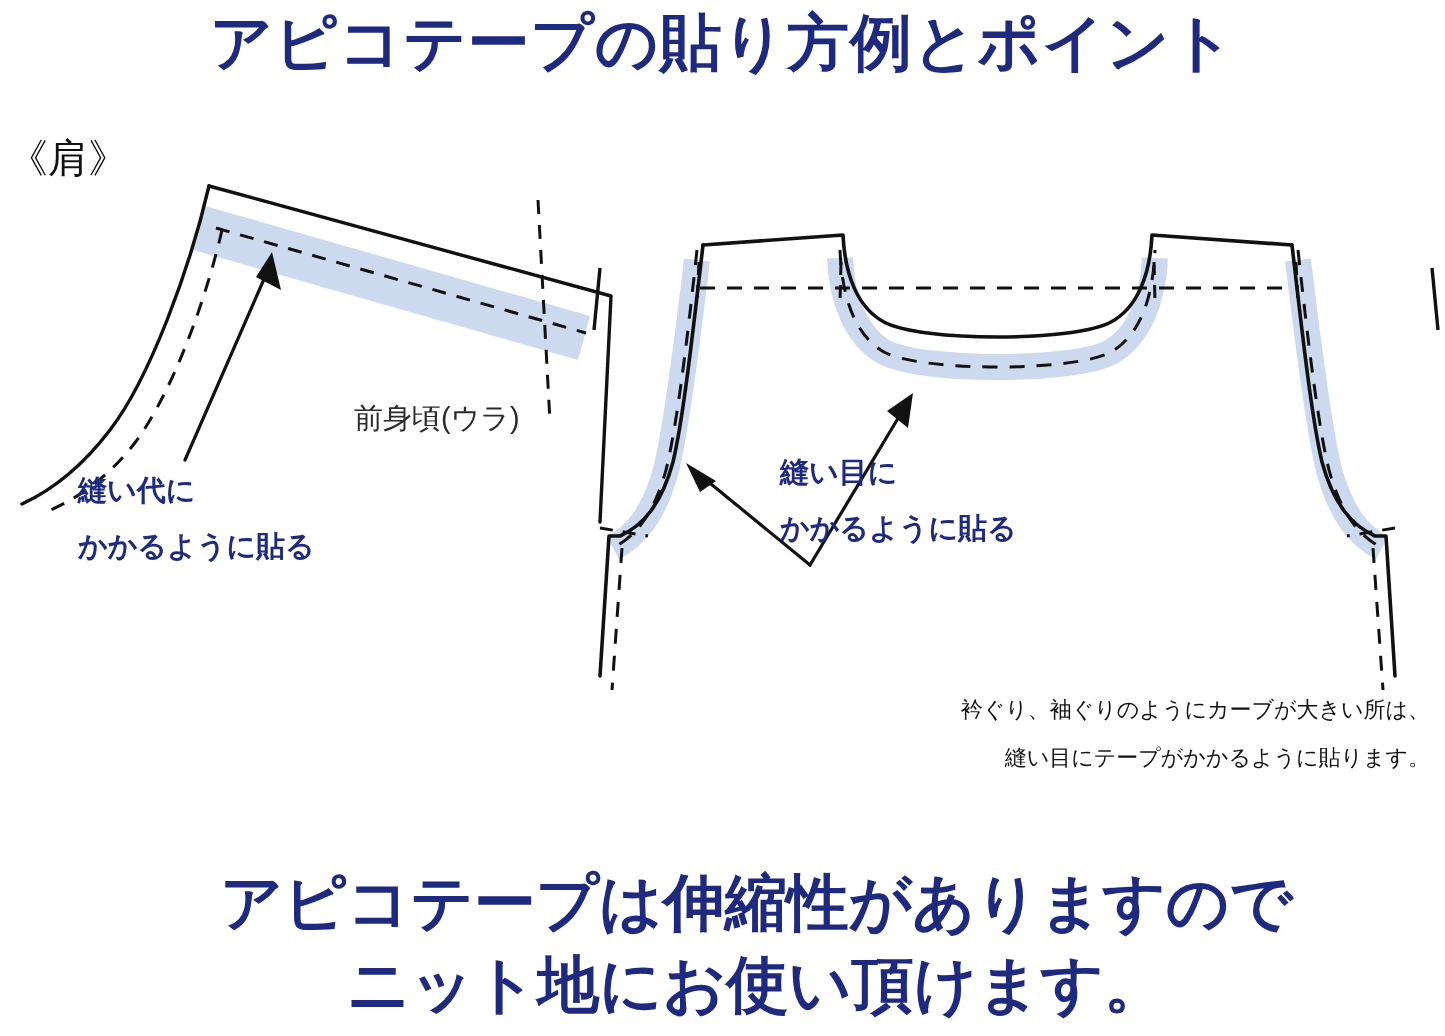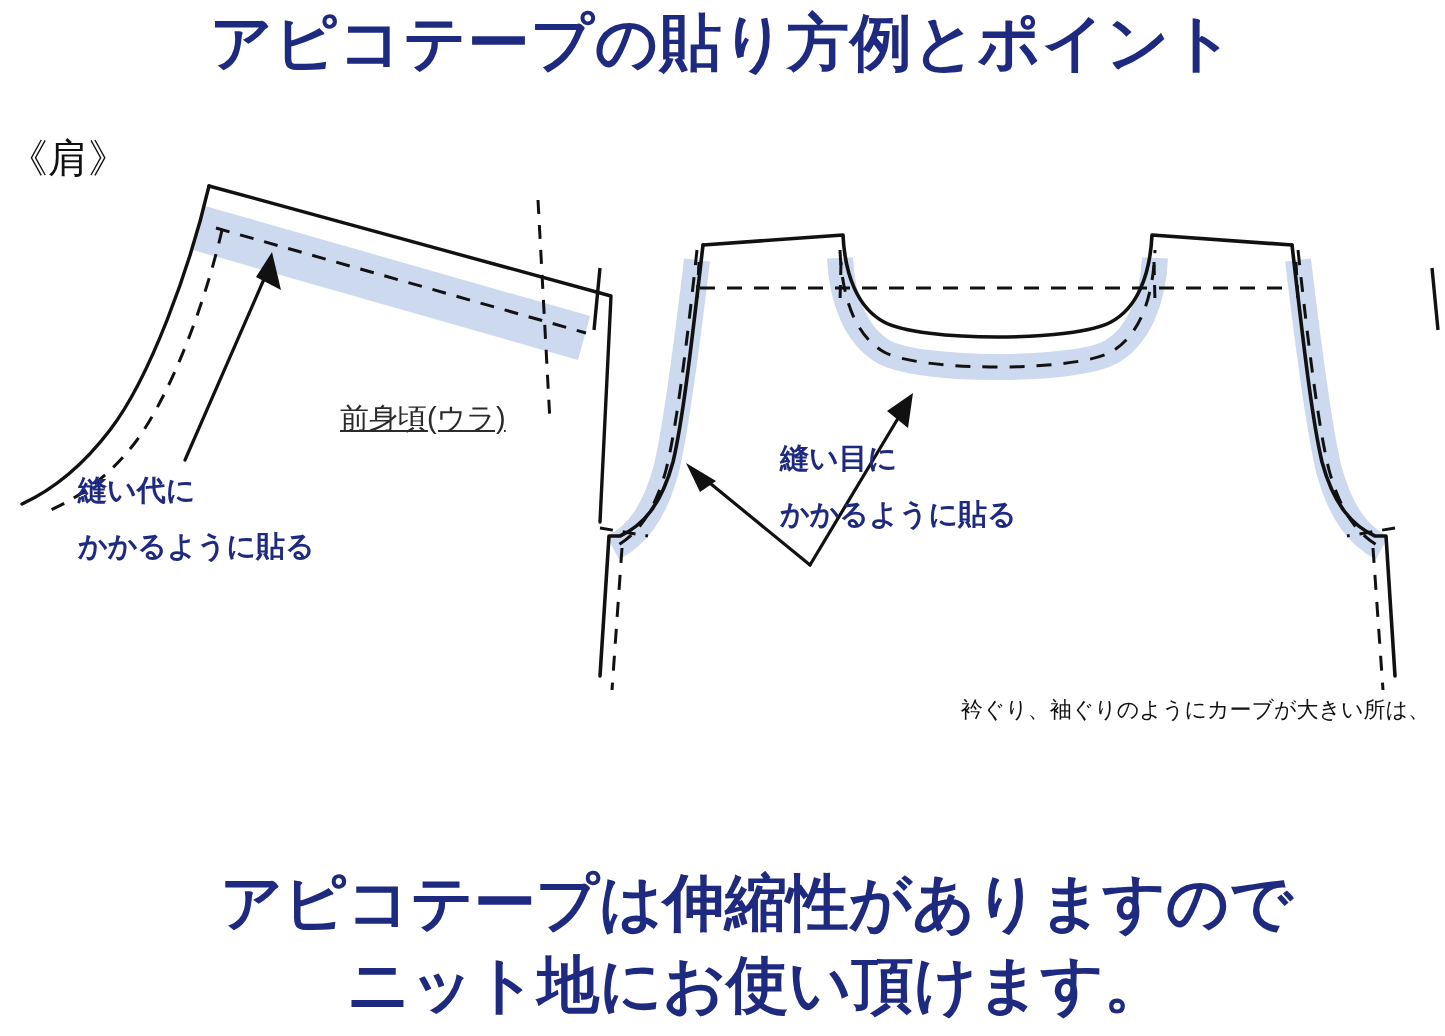--- a/index.html
+++ b/index.html
@@ -36,29 +36,29 @@
   #sec-neck{left:778px;top:134px;}
 
   .callout{
     position:absolute;
     font-weight:bold;
     font-size:29px;line-height:56px;
     letter-spacing:0px;
     white-space:nowrap;
   }
   #callout-left{left:78px;top:462px;}
-  #callout-right{left:780px;top:430px;}
+  #callout-right{left:780px;top:444px;}
 
   .small-label{
     position:absolute;
     font-size:29px;line-height:36px;
     white-space:nowrap;
     color:#2b2b2b;
   }
-  #label-maemigoro{left:340px;top:400px;text-decoration:underline;}
+  #label-maemigoro{left:354px;top:400px;}
 
   .note{
     position:absolute;
     left:540px;top:686px;width:890px;
     font-size:22px;line-height:48px;
     text-align:right;
     color:#111;
   }
   .note div{white-space:nowrap;}
 
@@ -159,20 +159,21 @@
     <div>かかるように貼る</div>
   </div>
 
   <div class="callout navy" id="callout-right">
     <div>縫い目に</div>
     <div>かかるように貼る</div>
   </div>
 
   <div class="note">
     <div>衿ぐり、袖ぐりのようにカーブが大きい所は、</div>
+    <div>縫い目にテープがかかるように貼ります。</div>
   </div>
 
   <div class="footer navy">
     <div>アピコテープは伸縮性がありますので</div>
     <div>ニット地にお使い頂けます。</div>
   </div>
 
 </div>
 
 </body></html>

